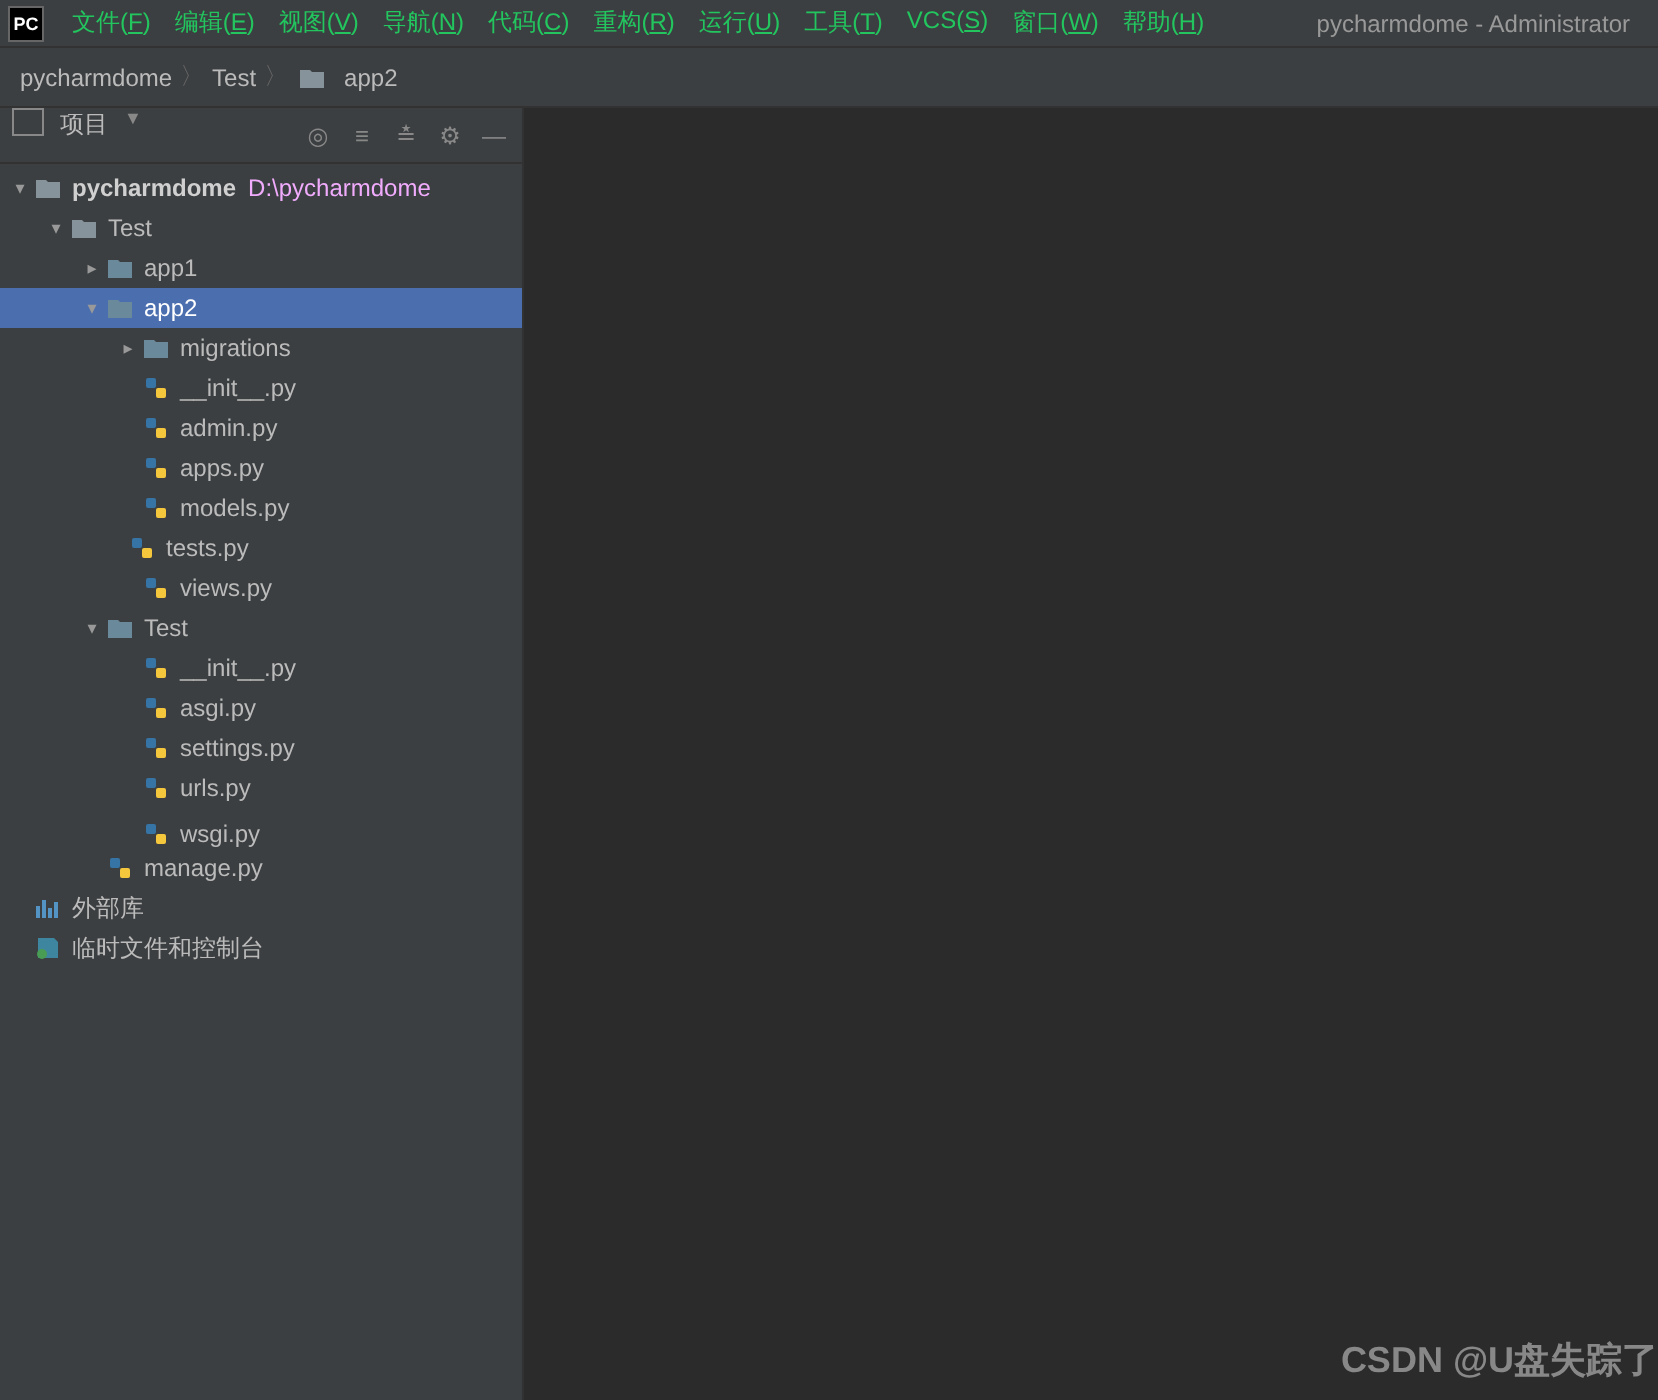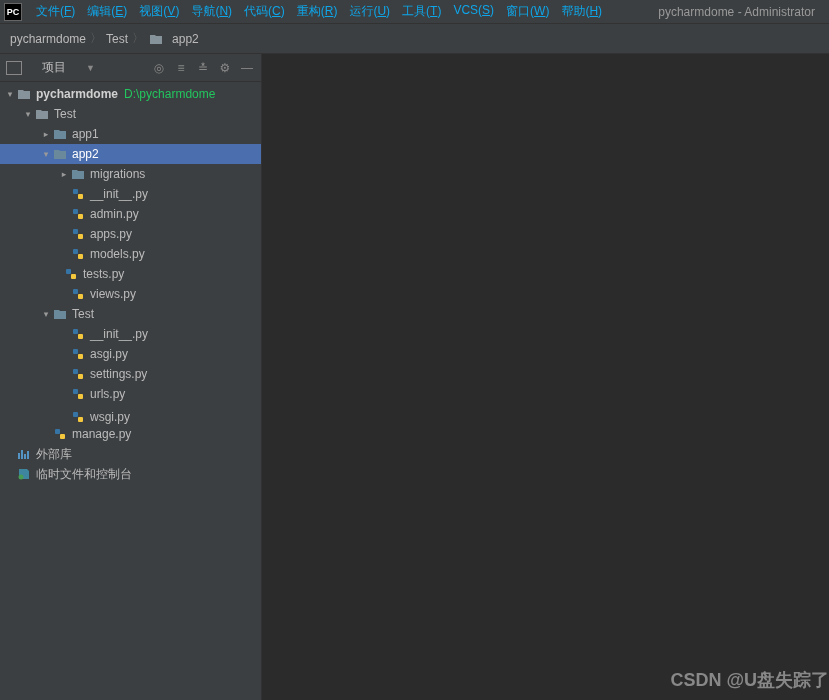--- a/index.html
+++ b/index.html
@@ -1,43 +1,43 @@
 <!DOCTYPE html>
 <html><head>
 <meta charset="utf-8">
 <style>
 * { margin: 0; padding: 0; box-sizing: border-box; font-family: "Microsoft YaHei", sans-serif; }
 body { width: 829px; height: 700px; background: #2b2b2b; color: #bbbbbb; overflow: hidden; font-size: 12px; }
 .menubar { height: 24px; background: #3c3f41; display: flex; align-items: center; padding: 0 4px; border-bottom: 1px solid #323232; }
 .logo { width: 18px; height: 18px; background: #000; border: 1px solid #666; color: #fff; font-size: 9px; font-weight: bold; display: flex; align-items: center; justify-content: center; margin-right: 8px; text-align: right; }
-.menu-item { padding: 2px 6px; color: #0ea5e9; cursor: pointer; }
+.menu-item { padding: 2px 6px; color: #22c55e; cursor: pointer; }
 .menu-item u { text-decoration: underline; }
 .title-right { margin-left: auto; padding-right: 10px; color: #999; }
 .breadcrumb { height: 30px; background: #3c3f41; display: flex; align-items: center; padding: 0 10px; border-bottom: 1px solid #323232; }
 .crumb { color: #bbbbbb; display: flex; align-items: center; gap: 4px; }
 .chev { color: #666; margin: 0 4px; }
 .main { display: flex; height: calc(700px - 54px); }
 .sidebar { width: 262px; background: #3c3f41; border-right: 1px solid #323232; display: flex; flex-direction: column; }
-.sidebar-header { height: 28px; display: flex; align-items: center; padding: 0 6px; border-bottom: 1px solid #323232; gap: 20px; }
+.sidebar-header { height: 28px; display: flex; padding: 0 6px; border-bottom: 1px solid #323232; gap: 8px; }
 .proj-icon { width: 16px; height: 14px; border: 1px solid #888; }
 .proj-label { color: #bbbbbb; }
 .dropdown-arrow { color: #888; font-size: 9px; }
 .sidebar-actions { margin-left: auto; display: flex; gap: 6px; align-items: center; }
 .action-icon { width: 16px; height: 16px; color: #888; display: flex; align-items: center; justify-content: center; font-size: 12px; cursor: pointer; }
 .tree { flex: 1; overflow: auto; padding-top: 2px; }
 .tree-row { display: flex; align-items: center; height: 20px; padding-left: 4px; cursor: pointer; white-space: nowrap; }
 .tree-row.selected { background: #4b6eaf; color: #fff; }
 .arrow { width: 12px; font-size: 9px; color: #999; display: inline-block; text-align: center; }
 .arrow.down::before { content: "▾"; }
 .arrow.right::before { content: "▸"; }
 .arrow.none { visibility: hidden; }
 .ticon { width: 16px; display: inline-flex; align-items: center; justify-content: center; margin-right: 4px; }
 .folder { color: #87939a; }
 .bold { font-weight: bold; color: #d0d0d0; }
-.path-hint { color: #22c55e; margin-left: 6px; }
+.path-hint { color: #f0abfc; margin-left: 6px; }
 .editor { flex: 1; background: #2b2b2b; }
 .watermark { position: absolute; right: 0; bottom: 8px; color: #888; font-size: 18px; font-weight: bold; }
 svg { display: block; }
 </style>
 </head>
 <body>
 
 <div class="menubar">
   <div class="logo">PC</div>
   <div id="menu-items" style="display: flex;">

